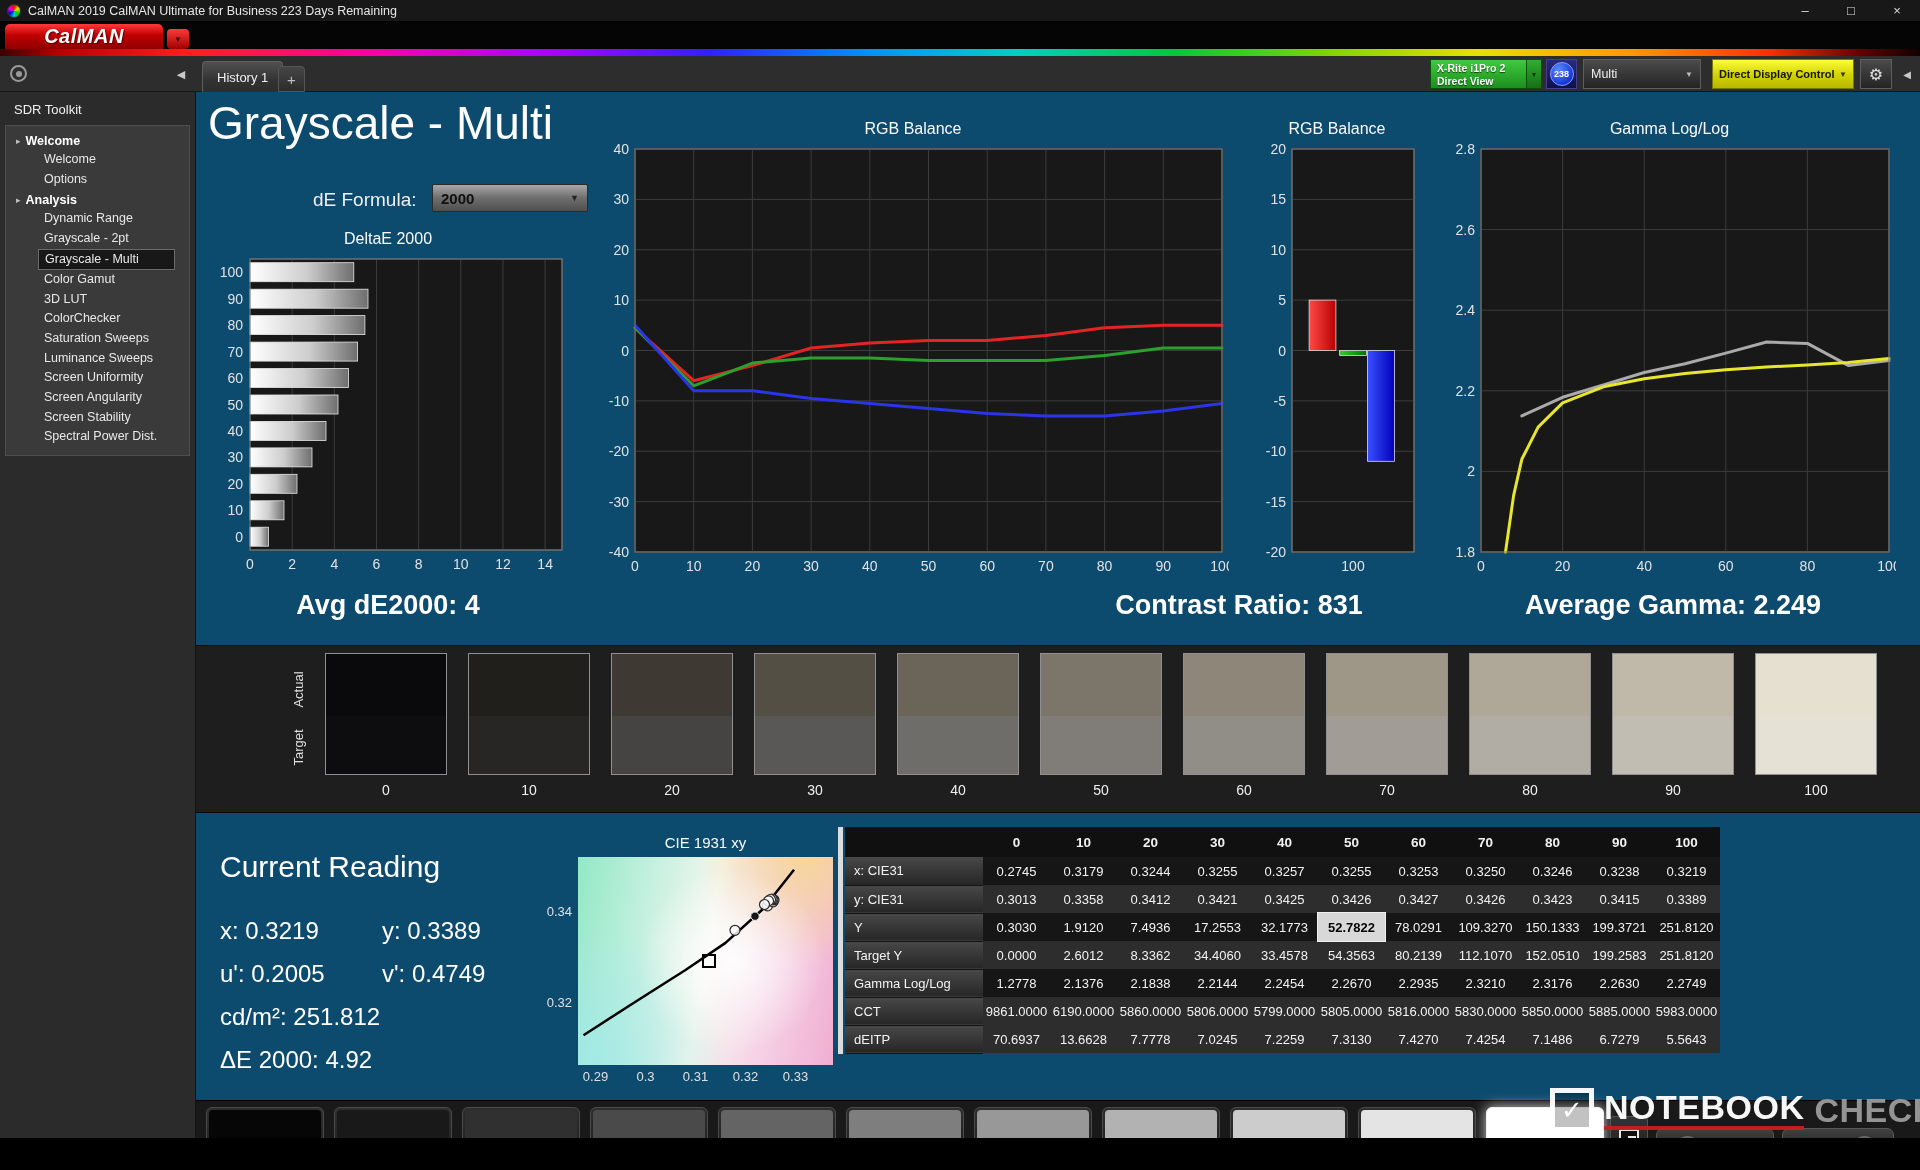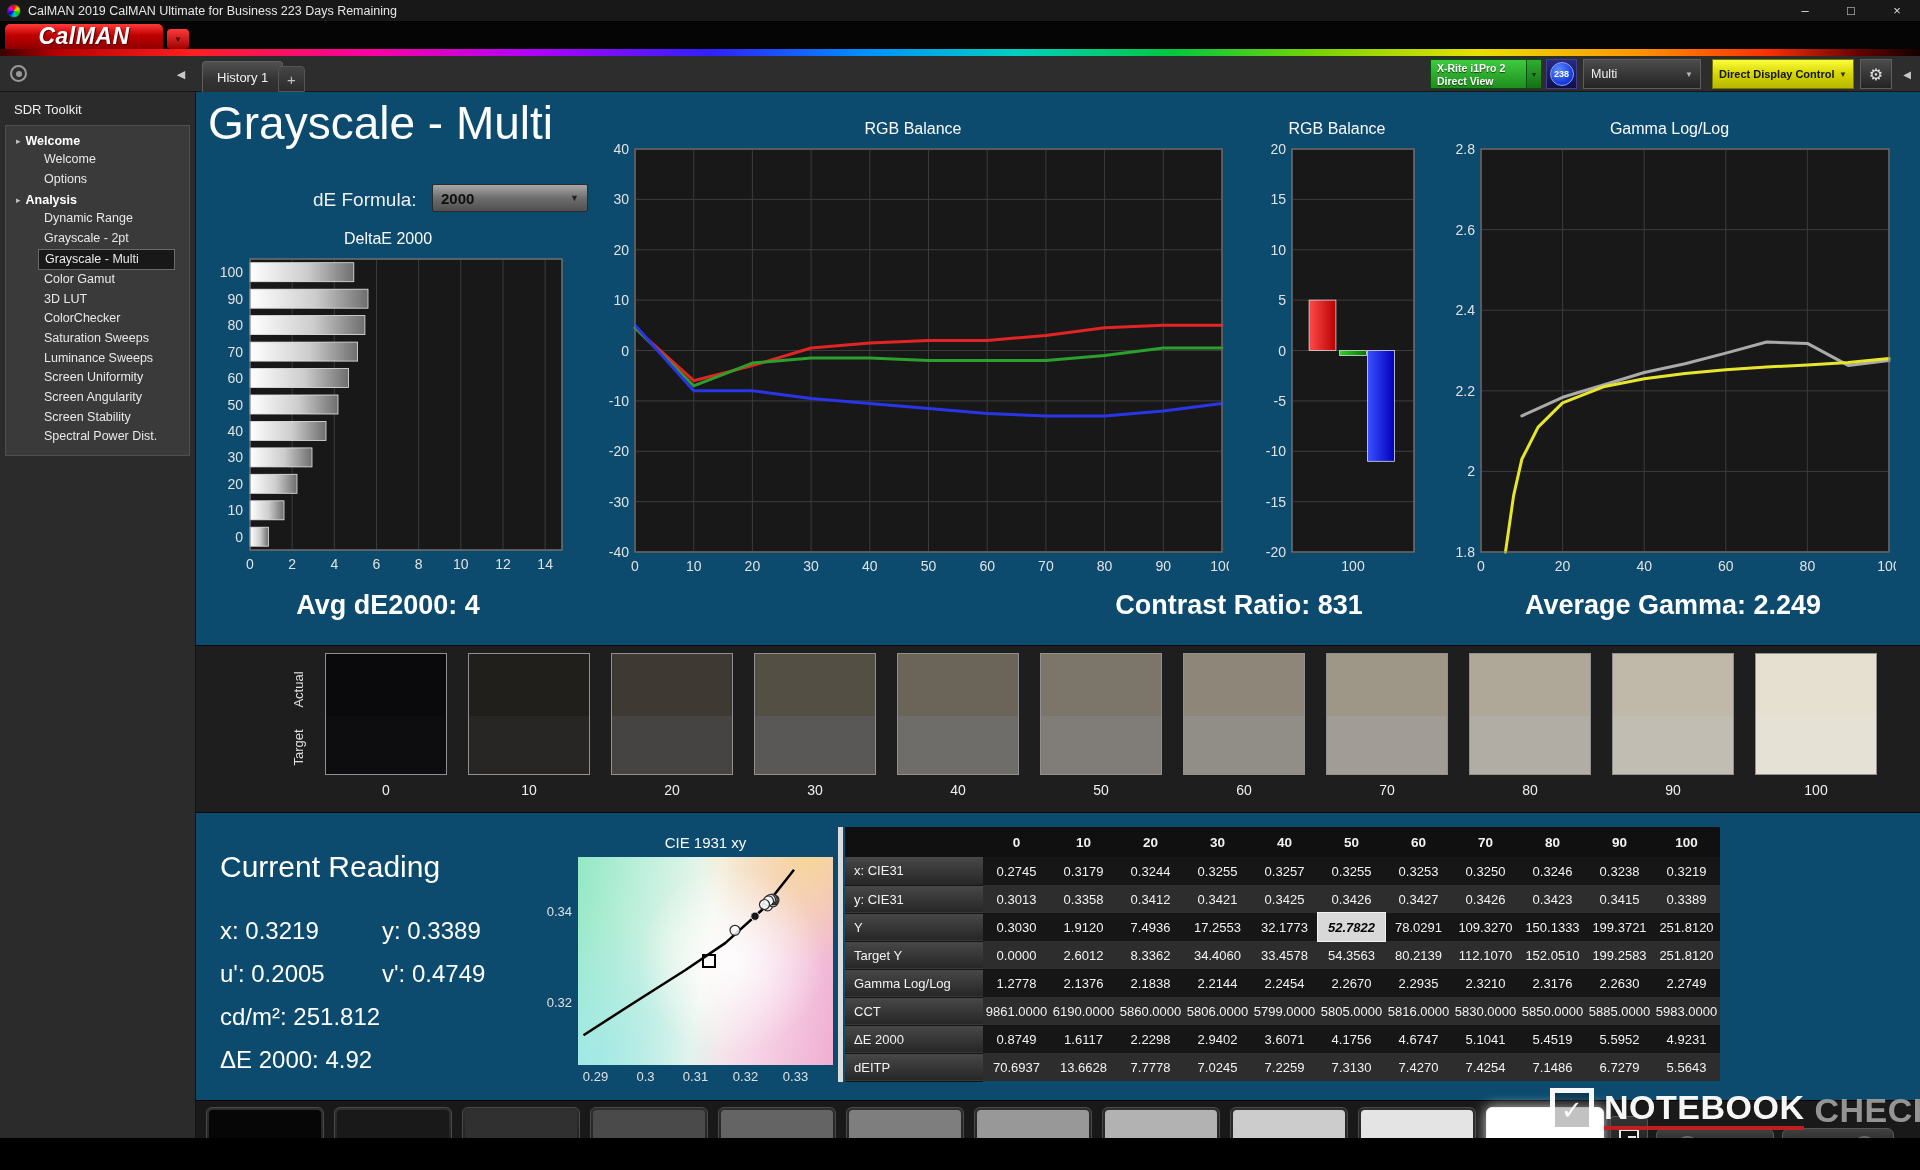--- a/index.html
+++ b/index.html
@@ -9,21 +9,21 @@
 
   
   .titlebar{position:absolute;top:0;left:0;width:100%;height:22px;background:#181818;display:flex;align-items:center;gap:7px;padding-left:7px;font-size:12.5px;color:#e6e6e6;border-bottom:1px solid #000;}
   .app-icon{width:14px;height:14px;border-radius:50%;background:conic-gradient(#e00,#e0e000,#0c0,#0cc,#00e,#e0e,#e00);border:1px solid #333;}
   .win-controls{margin-left:auto;display:flex;height:100%;}
   .win-btn{width:46px;height:100%;display:flex;align-items:center;justify-content:center;font-size:13px;color:#ddd;}
 
   
   .logo-row{position:absolute;top:22px;left:0;width:100%;height:27px;background:#050505;}
   .calman-logo{position:absolute;left:5px;top:2px;width:158px;height:25px;border-radius:5px 5px 0 0;background:linear-gradient(180deg,#ff3a3a,#c00000 45%,#8f0000);display:flex;align-items:center;justify-content:center;}
-  .calman-logo span{font-size:23px;font-weight:bold;font-style:italic;letter-spacing:.5px;color:#fff;text-shadow:1px 1px 1px #500;}
+  .calman-logo span{font-size:20px;font-weight:bold;font-style:italic;letter-spacing:.5px;color:#fff;text-shadow:1px 1px 1px #500;}
   .logo-arrow{position:absolute;left:167px;top:7px;width:22px;height:20px;border-radius:4px;background:linear-gradient(180deg,#ff3a3a,#a00000);display:flex;align-items:center;justify-content:center;}
   .logo-arrow span{font-size:8px;color:#3a0000;}
   .rainbow{position:absolute;top:49px;left:0;width:100%;height:7px;background:linear-gradient(90deg,#3a0000 0%,#b80000 3%,#ff2020 10%,#ff00a0 19%,#b000ff 28%,#3020ff 37%,#0090ff 45%,#00d0c0 53%,#00c840 61%,#7ed400 69%,#e8e000 77%,#ff9800 85%,#ff3000 92%,#600000 97%,#130000 100%);}
 
   
   .tab-bar{position:absolute;top:56px;left:0;width:100%;height:36px;background:#2d2d2d;border-bottom:1px solid #161616;}
   .sb-circle{position:absolute;left:10px;top:9px;width:17px;height:17px;border-radius:50%;border:2px solid #9a9a9a;}
   .sb-circle::after{content:'';position:absolute;left:3.5px;top:3.5px;width:6px;height:6px;border-radius:50%;background:#9a9a9a;}
   .sb-collapse{position:absolute;left:172px;top:8px;width:18px;height:20px;color:#c8c8c8;font-size:11px;display:flex;align-items:center;justify-content:center;}
   .tab{position:absolute;left:202px;top:5px;height:31px;padding:0 14px;background:linear-gradient(180deg,#505050,#333 60%,#2d2d2d);border:1px solid #5e5e5e;border-bottom:none;border-radius:4px 4px 0 0;display:flex;align-items:center;font-size:13px;color:#f0f0f0;}
@@ -105,21 +105,21 @@
   
   .tablewrap{position:absolute;left:845px;top:827px;}
   .tablewrap::before{content:'';position:absolute;left:-7px;top:0;height:100%;width:5px;background:#dcdcdc;}
   #mtable{border-collapse:collapse;table-layout:fixed;}
   #mtable th,#mtable td{height:28px;text-align:center;font-size:13px;color:#f2f2f2;overflow:hidden;white-space:nowrap;}
   #mtable th{height:30px;background:#101010;font-weight:bold;font-size:13.5px;width:67px;}
   #mtable th.corner{width:138px;}
   #mtable tr.odd td{background:#161616;}
   #mtable tr.even td{background:#2d2d2d;}
   #mtable td.rowlab{background:linear-gradient(180deg,#484848,#262626) !important;text-align:left;padding-left:9px;border-bottom:1px solid #141414;}
-  #mtable td.hl{background:#d8d8d8 !important;color:#050505 !important;font-weight:bold;outline:1px solid #f0f0f0;font-style:italic;}
+  #mtable td.hl{background:#d8d8d8 !important;color:#050505 !important;font-weight:bold;outline:1px solid #f0f0f0;}
 
   
   .patch-band{position:absolute;left:196px;right:0;top:1100px;height:70px;background:#191919;border-top:1px solid #000;}
   .patch-strip{position:absolute;left:206px;top:1107px;display:flex;gap:10px;}
   .patch-btn{width:118px;height:58px;border-radius:6px;background:linear-gradient(180deg,#2e2e2e,#1c1c1c);border:1px solid #4a4a4a;display:flex;flex-direction:column;overflow:hidden;}
   .patch-swatch{height:36px;margin:2px 2px 0 2px;border-radius:4px 4px 2px 2px;}
   .patch-label{flex:1;display:flex;align-items:center;justify-content:center;font-size:12px;color:#d8d8d8;}
   .patch-btn.sel{background:#fff;border-color:#f0f0f0;box-shadow:0 0 14px rgba(255,255,255,0.8);}
   .patch-btn.sel .patch-label{color:#1a1a1a;font-weight:bold;}
   .pw-btn{position:absolute;left:1610px;top:1116px;width:38px;height:42px;background:linear-gradient(180deg,#333,#1e1e1e);border:1px solid #555;border-radius:4px;display:flex;align-items:center;justify-content:center;}
@@ -631,34 +631,20 @@
             <td>5860.0000</td>
             <td>5806.0000</td>
             <td>5799.0000</td>
             <td>5805.0000</td>
             <td>5816.0000</td>
             <td>5830.0000</td>
             <td>5850.0000</td>
             <td>5885.0000</td>
             <td>5983.0000</td>
           </tr>
-          <tr class="odd">
-            <td class="rowlab">ΔE 2000</td>
-            <td>0.8749</td>
-            <td>1.6117</td>
-            <td>2.2298</td>
-            <td>2.9402</td>
-            <td>3.6071</td>
-            <td>4.1756</td>
-            <td>4.6747</td>
-            <td>5.1041</td>
-            <td>5.4519</td>
-            <td>5.5952</td>
-            <td>4.9231</td>
-          </tr>
           <tr class="even">
             <td class="rowlab">dEITP</td>
             <td>70.6937</td>
             <td>13.6628</td>
             <td>7.7778</td>
             <td>7.0245</td>
             <td>7.2259</td>
             <td>7.3130</td>
             <td>7.4270</td>
             <td>7.4254</td>

